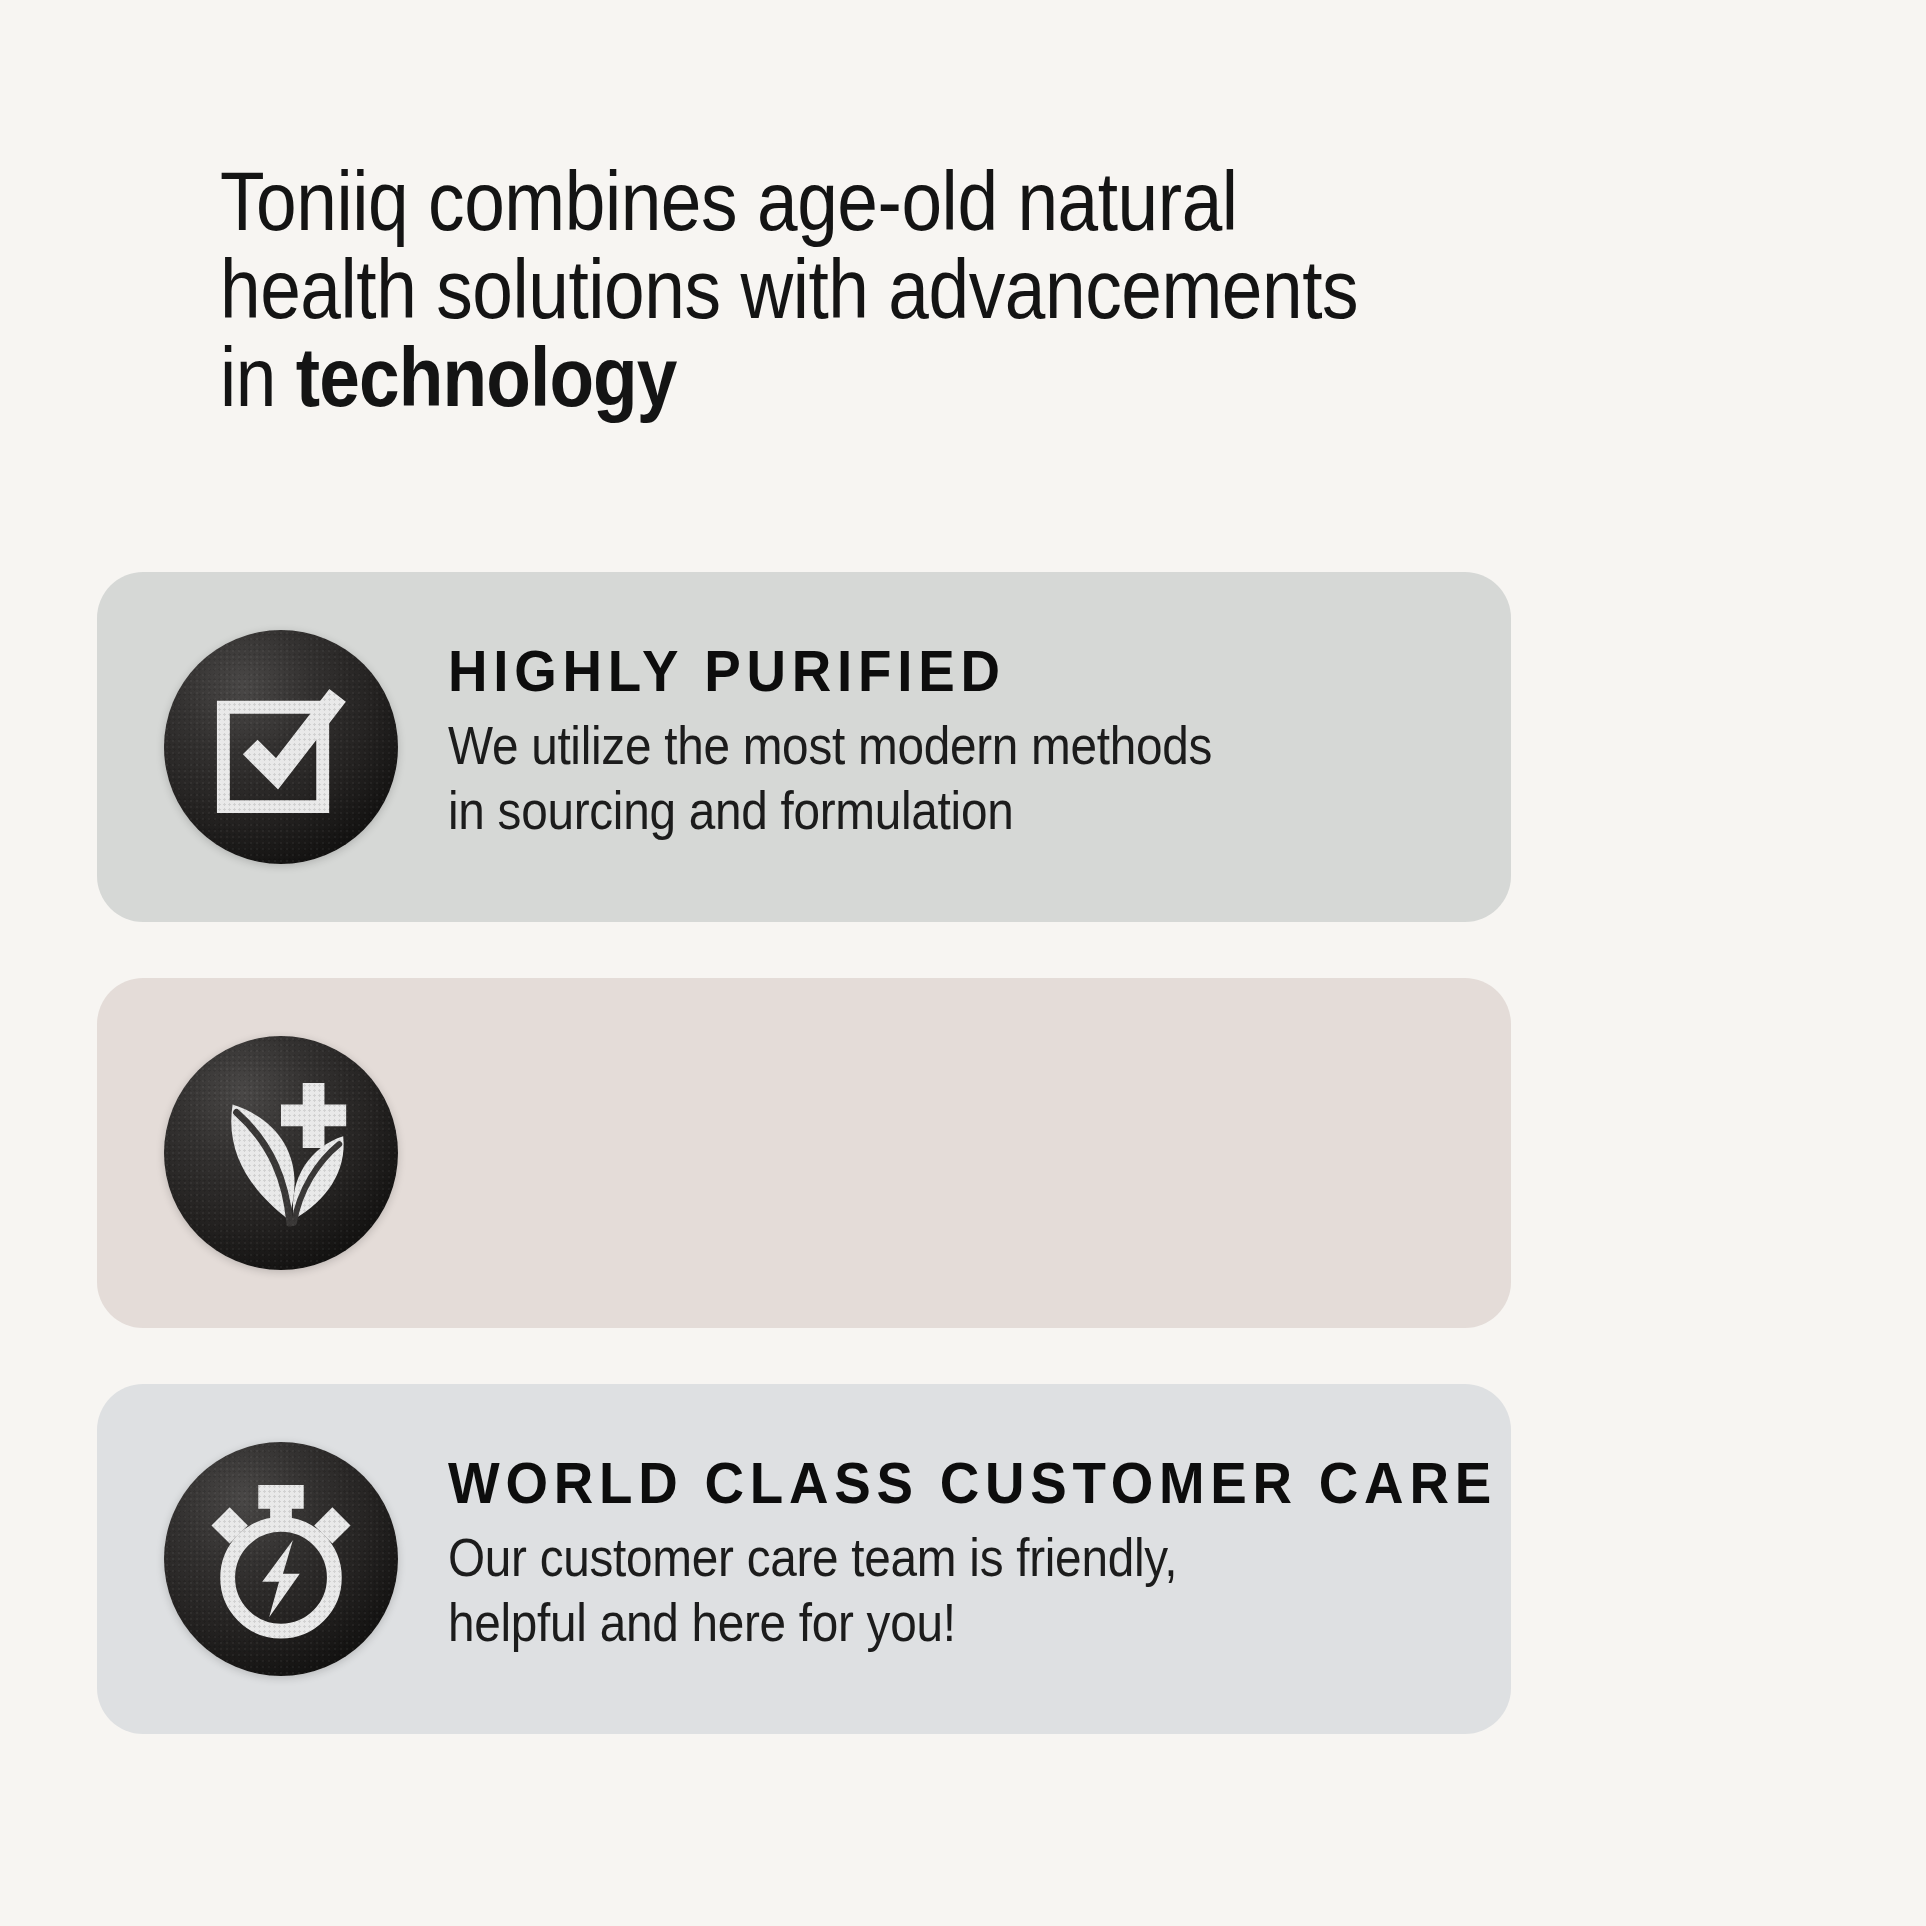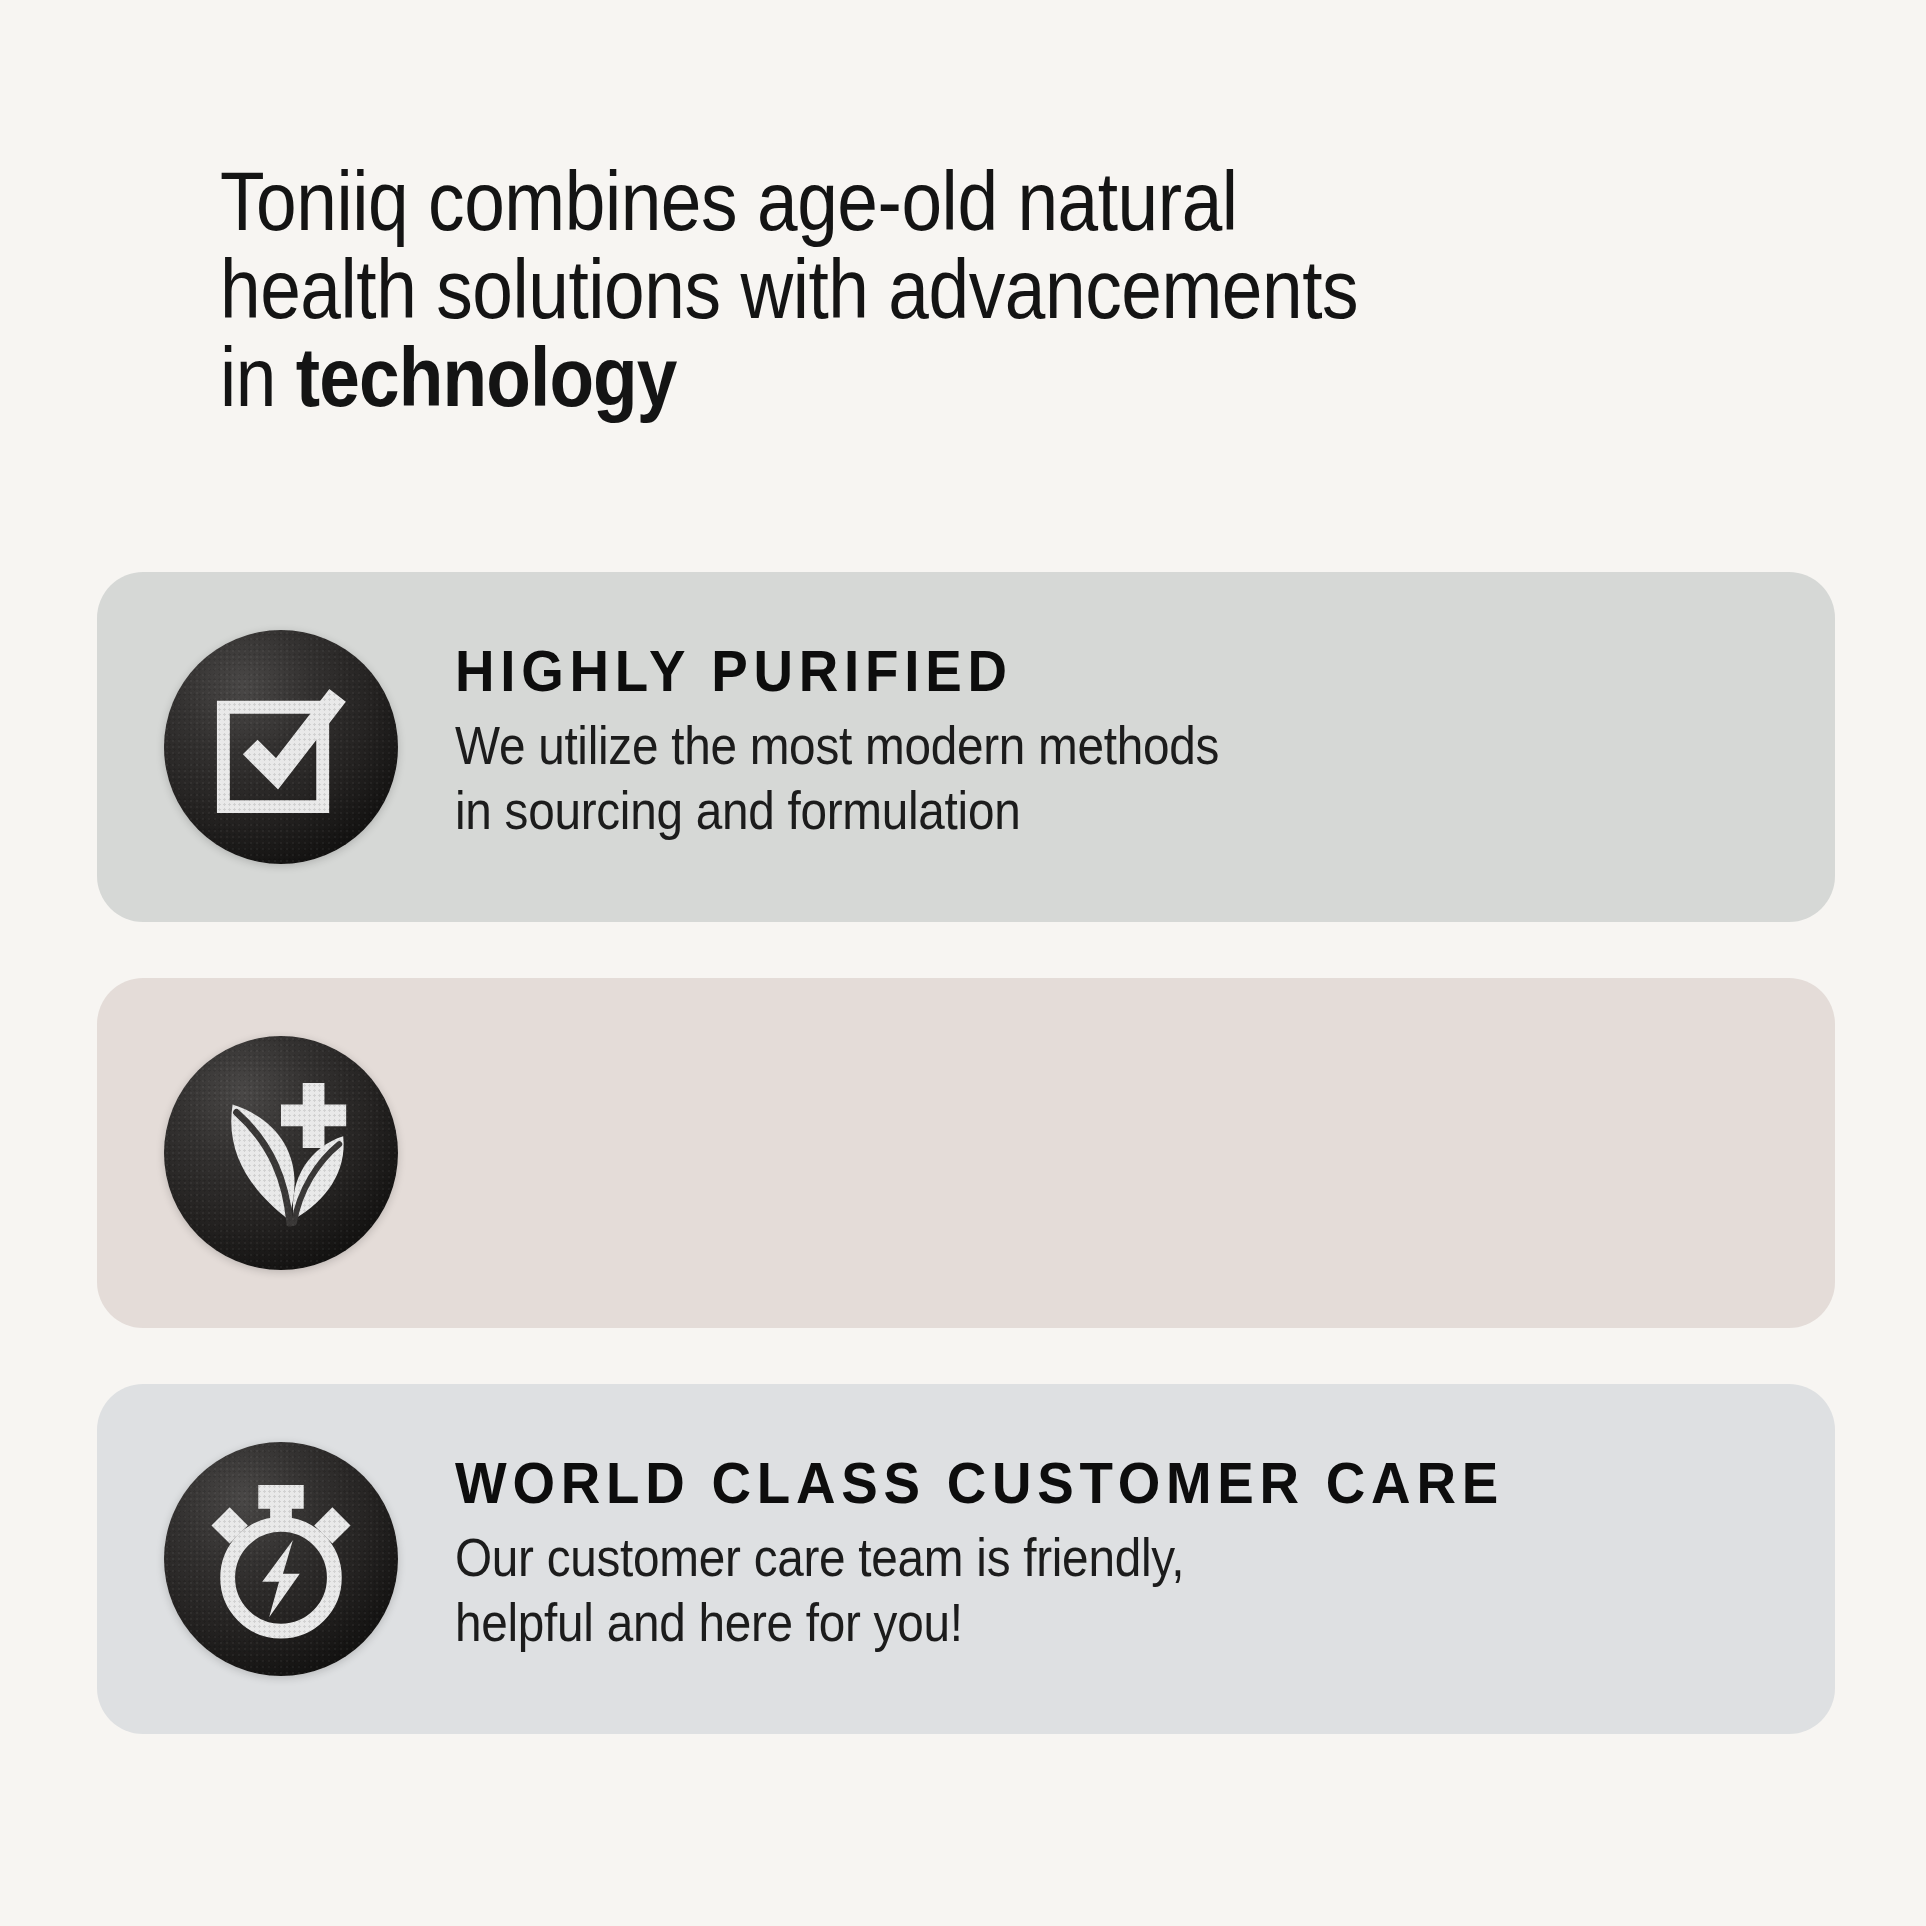--- a/index.html
+++ b/index.html
@@ -44,28 +44,27 @@
   
   .cards {
     position:absolute;
     left:97px;
     top:572px;
     width:1738px;
   }
 
   .card {
     position:relative;
-    width:1738px;
+    width:1414px;
     height:350px;
     border-radius:46px;
     margin-bottom:56px;
     display:flex;
     align-items:center;
     overflow:hidden;
-    gap:7px;
   }
   .card:last-child { margin-bottom:16px; }
 
   .card-1 { background:#d6d8d6; }
   .card-2 { background:#e4dcd8; }
   .card-3 { background:#dee0e2; }
 
   
   .icon-wrap {
     flex:0 0 auto;

